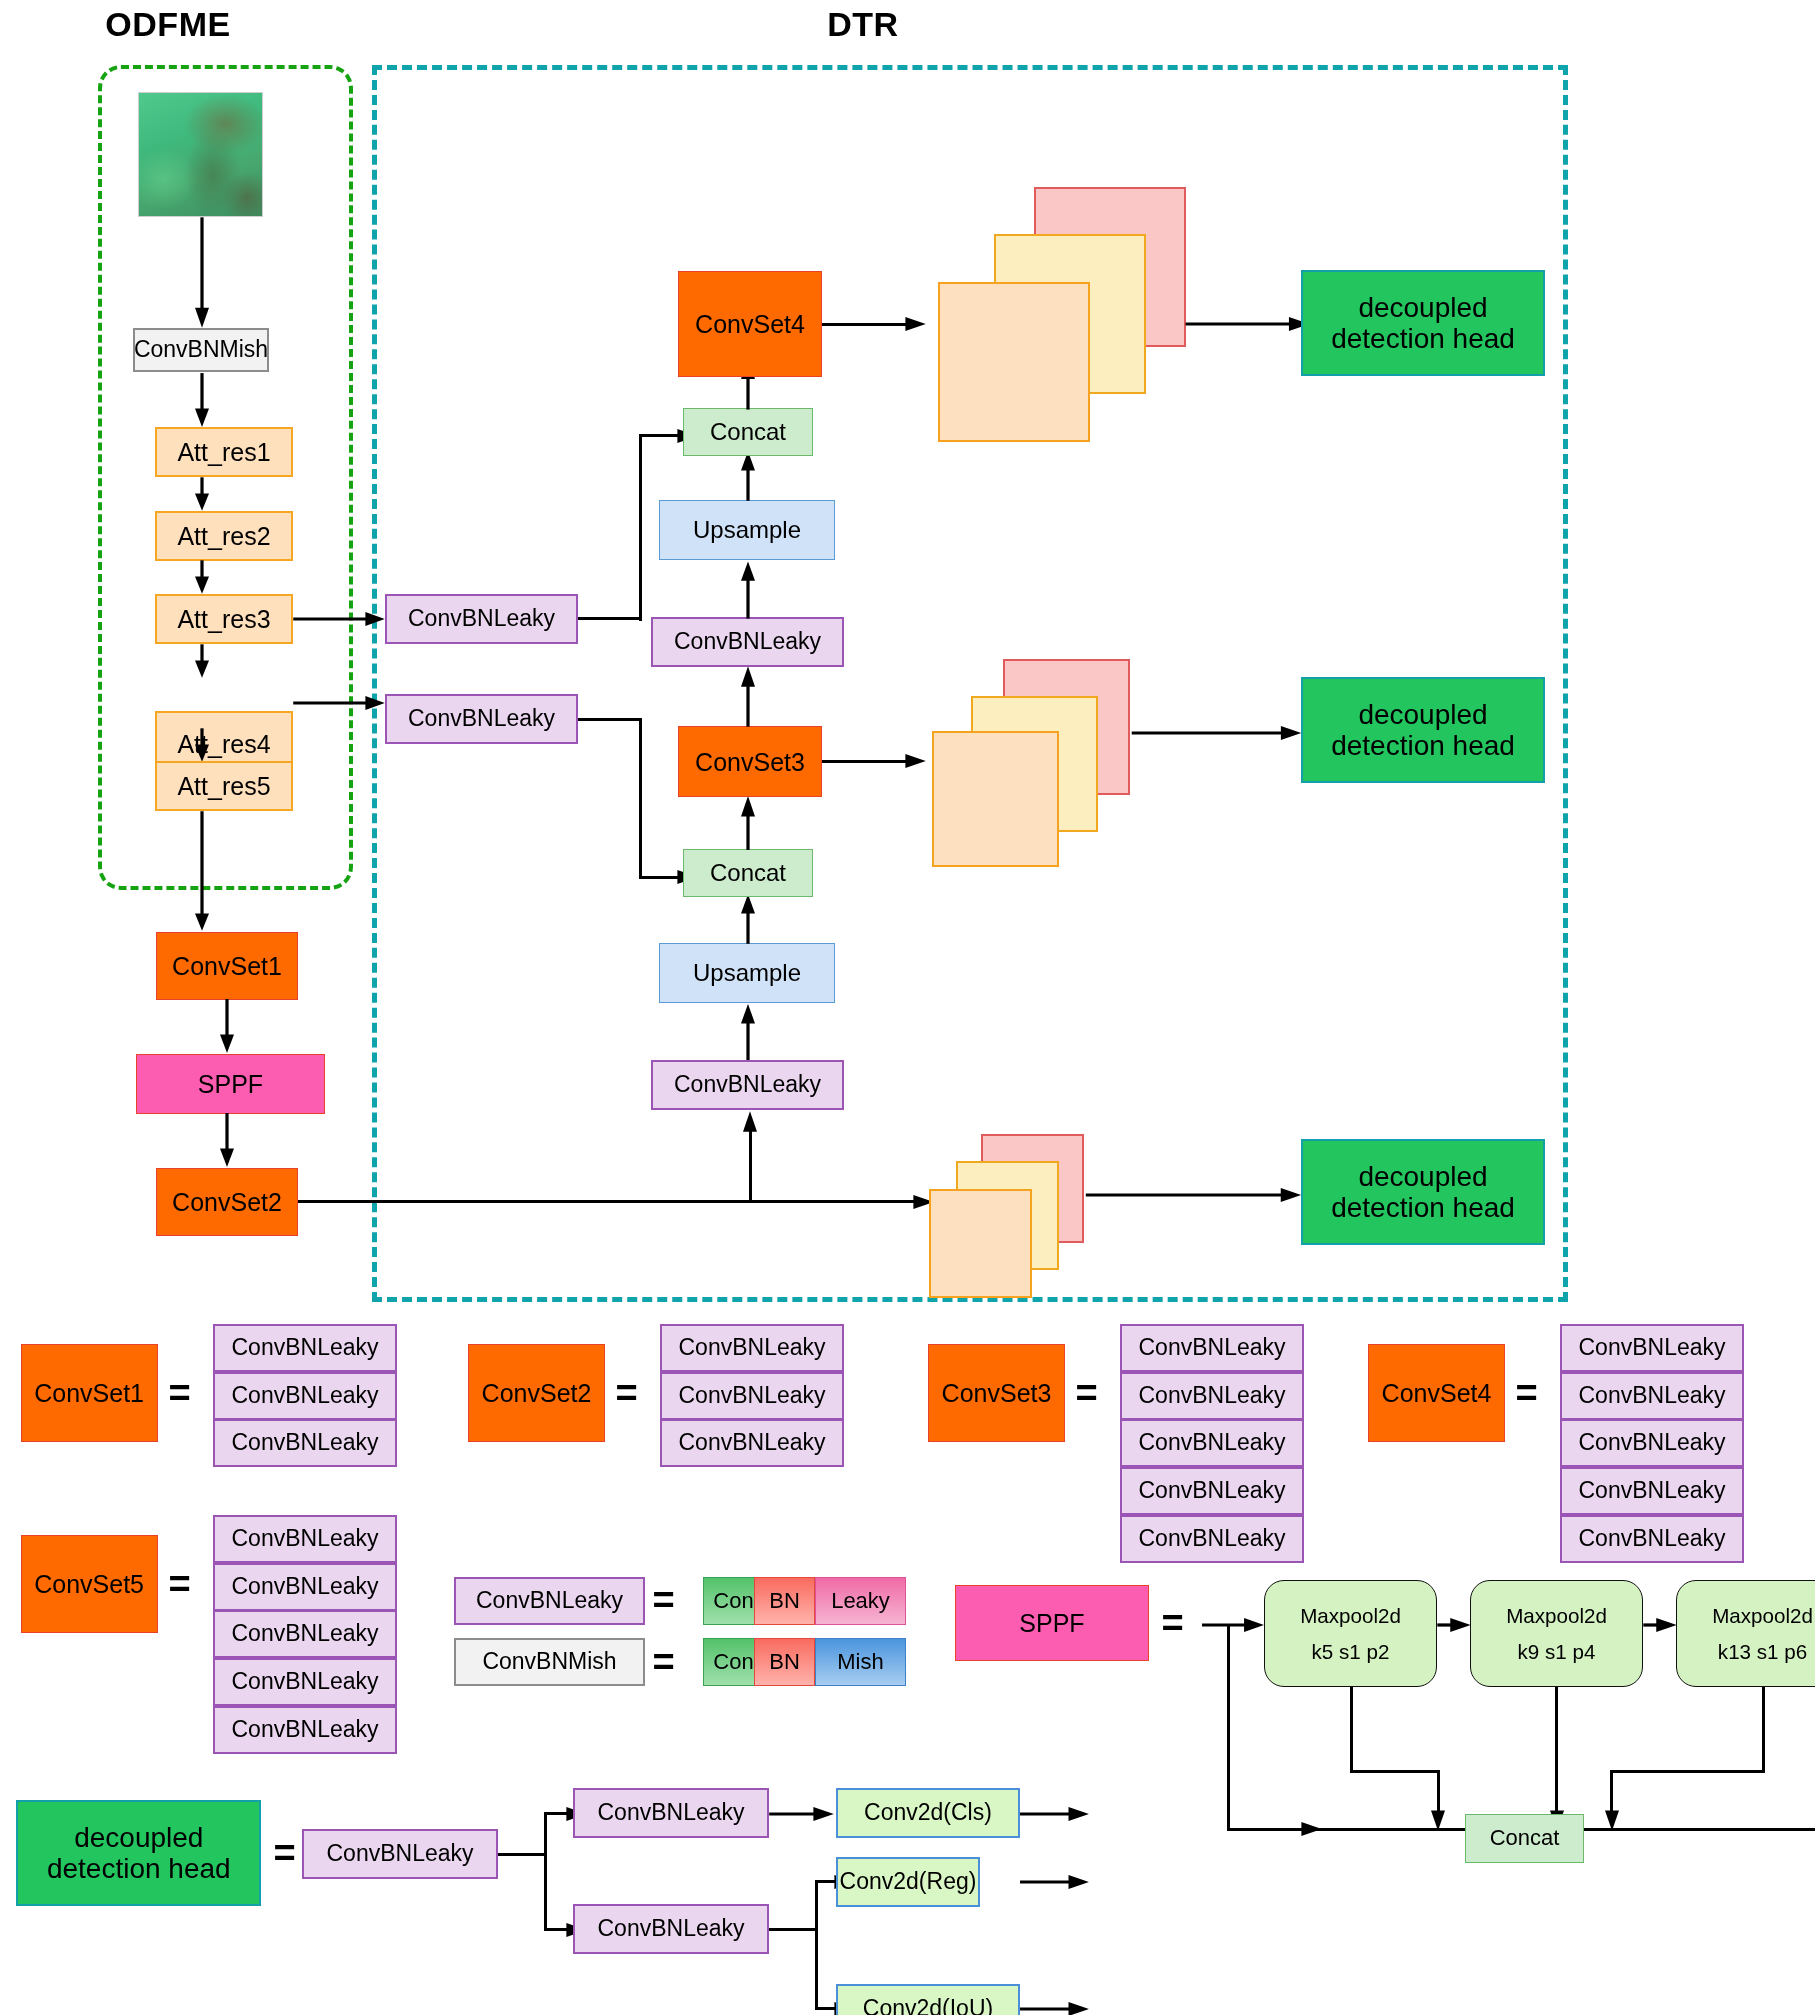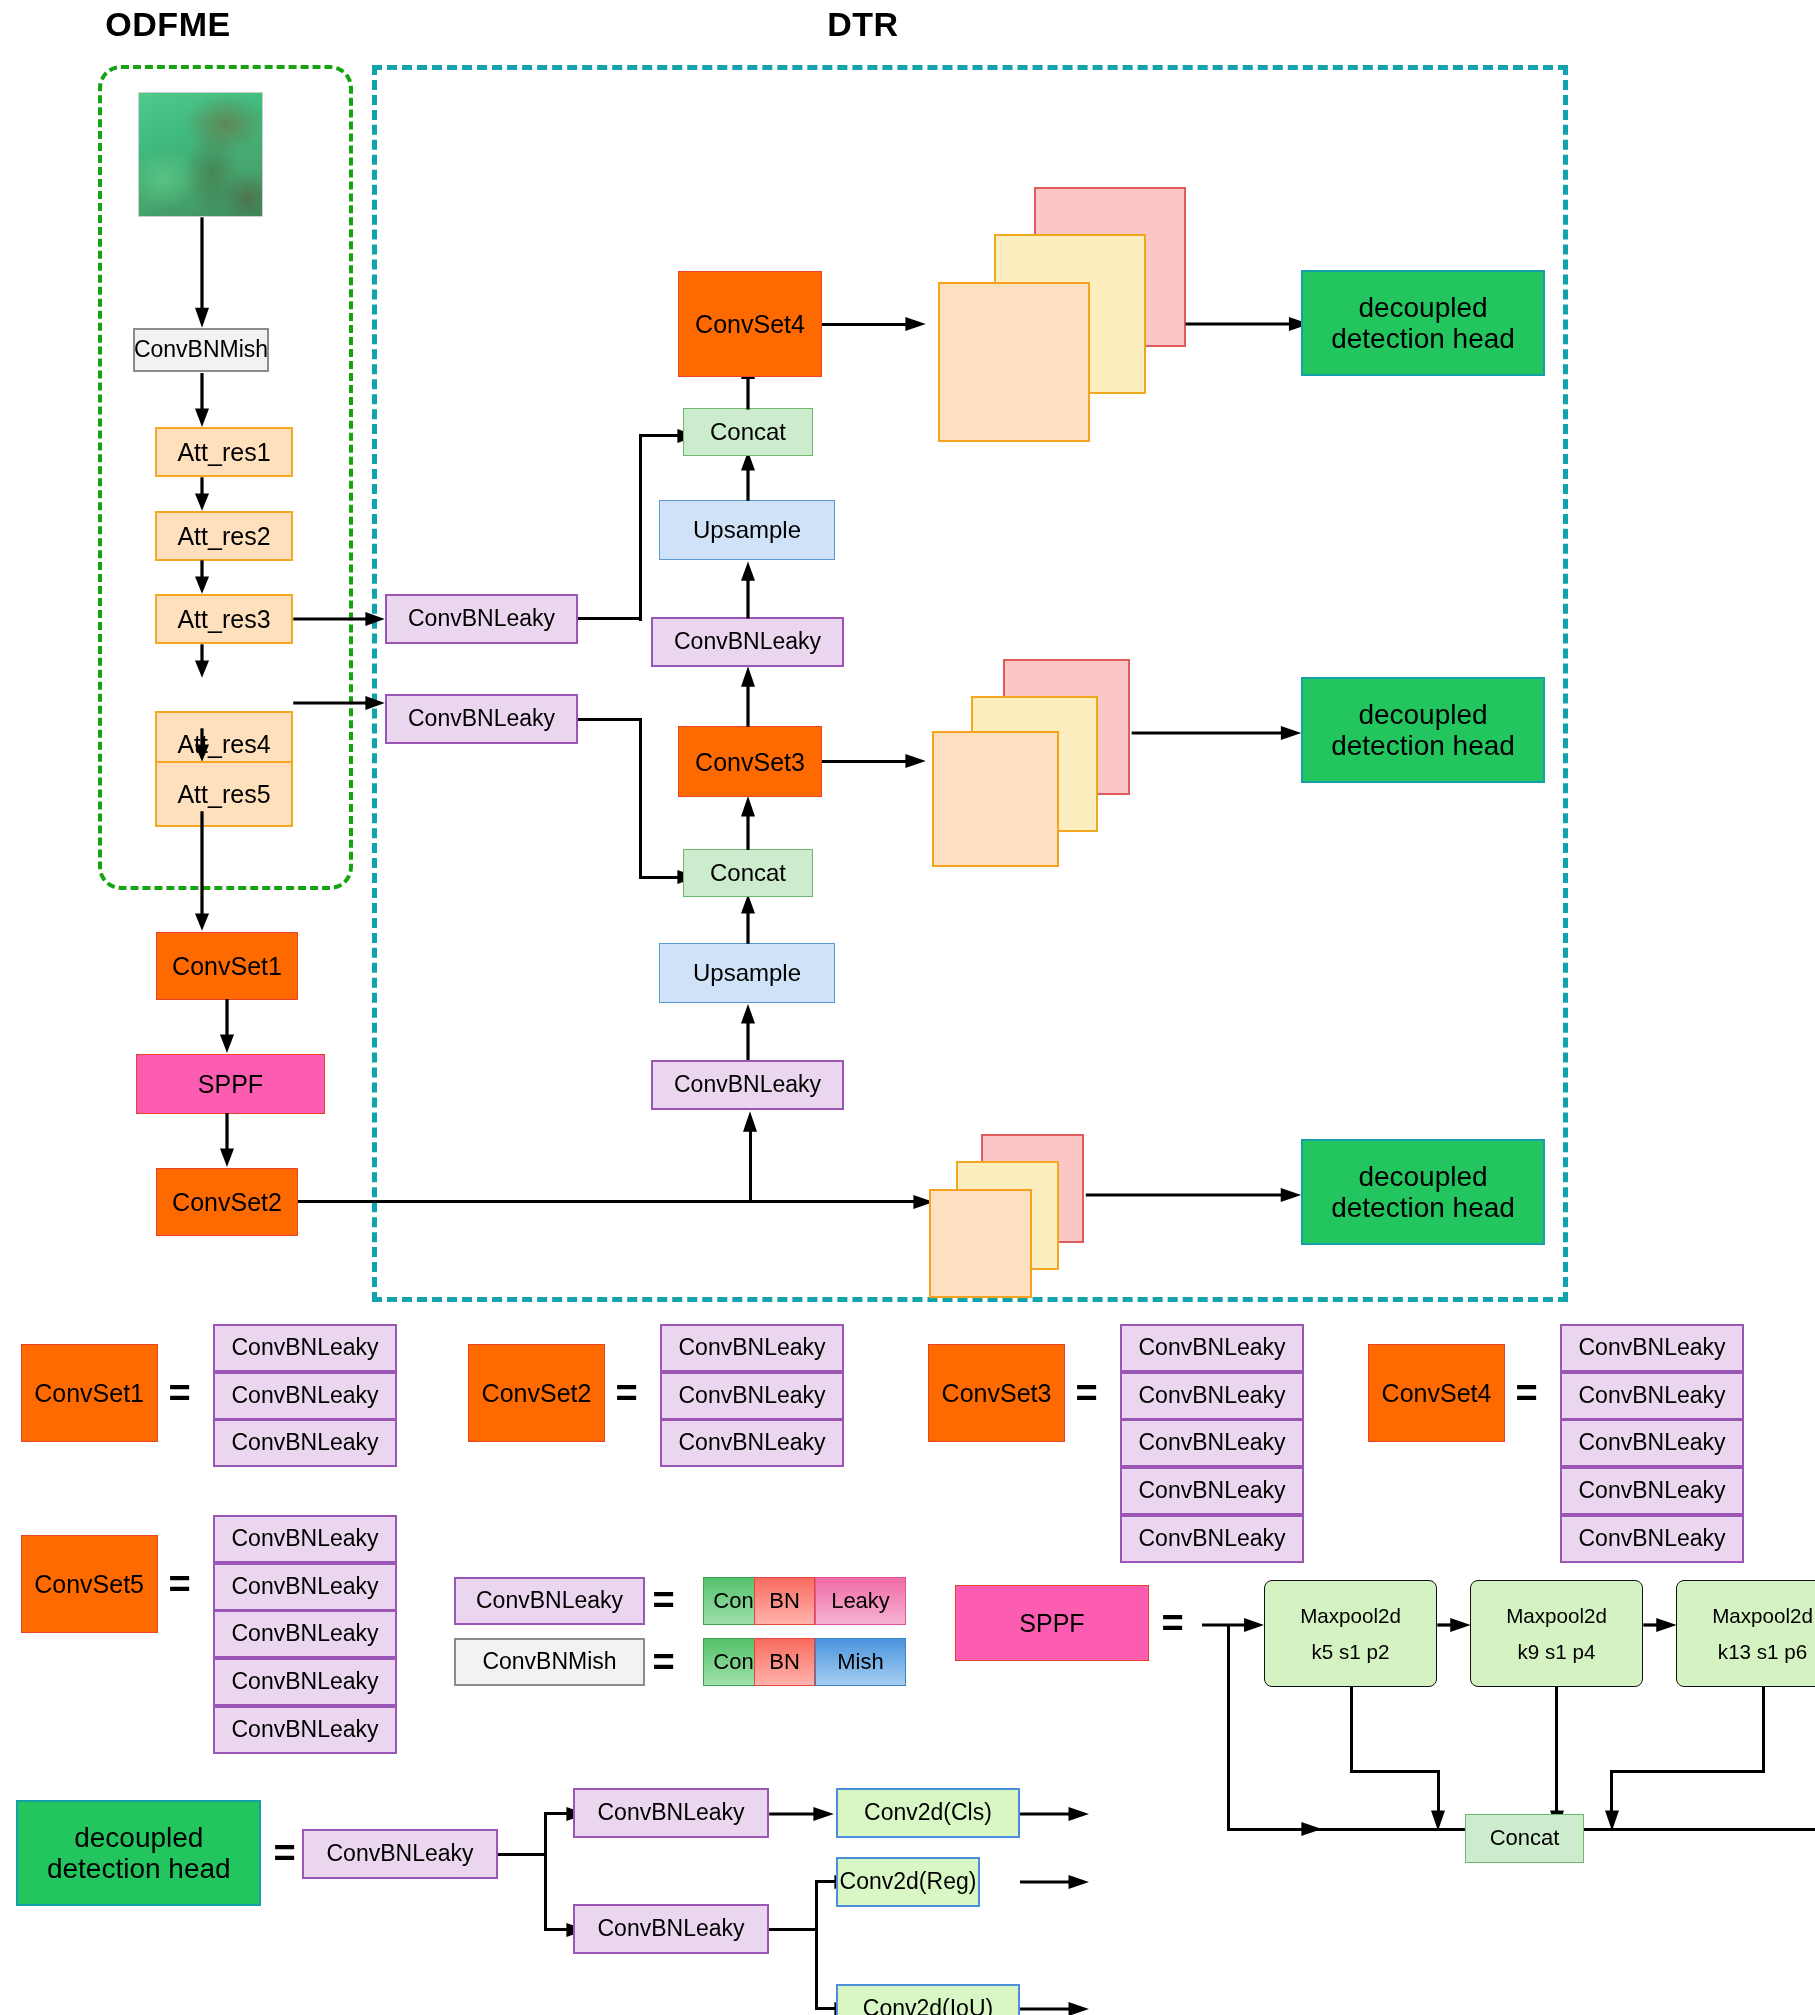--- a/index.html
+++ b/index.html
@@ -23,21 +23,21 @@
   .n-attres{background:#ffe0bd;border:2.2px solid #f5a623;font-size:25px;}
   .n-convbnmish{background:#f2f2f2;border:2.2px solid #8c8c8c;font-size:23px;text-align:center;}
   .n-convset{background:linear-gradient(#ff6a00,#ff6a00);background-color:#ff6a00;
              border:1.6px solid #e8422a;font-size:25px;}
   .n-sppf{background:#fd5db1;border:1.6px solid #e8422a;font-size:25px;}
   .n-cbl{background:#ead6ef;border:2.2px solid #9b56b5;font-size:23px;}
   .n-concat{background:#cdeccd;border:1.6px solid #6cb86c;font-size:24px;}
   .n-upsample{background:#cfe2f7;border:1.6px solid #5b9bd5;font-size:24px;}
   .n-head{background:#22c55e;border:2.7px solid #13a0a8;font-size:28px;}
   .n-conv2d{background:#d9f7c4;border:2.2px solid #4a90d9;font-size:23px;}
-  .n-maxpool{background:#d5f2c3;border:1.6px solid #111;border-radius:8px;font-size:20.6px;
+  .n-maxpool{background:#d5f2c3;border:1.6px solid #111;border-radius:20px;font-size:20.6px;
              flex-direction:column;}
   .n-concat2{background:#cdeccd;border:1.6px solid #6cb86c;font-size:22px;}
 
   
   .n-conv{background:linear-gradient(180deg,#54c26a 0%,#9fe0ac 100%);border:1.1px solid #3aa253;font-size:22px;margin-left:20px;}
   .n-bn{background:linear-gradient(180deg,#f96b5f 0%,#ffb3ac 100%);border:1.1px solid #e2483b;font-size:22px;}
   .n-leaky{background:linear-gradient(180deg,#f06ba6 0%,#f6b4d2 100%);border:1.1px solid #e0539a;font-size:22px;}
   .n-mish{background:linear-gradient(180deg,#4a95de 0%,#a7cdf0 100%);border:1.1px solid #3d82c7;font-size:22px;}
 
   
@@ -105,21 +105,21 @@
     <line x1="13" y1="0" x2="13" y2="36" stroke="#000" stroke-width="6"></line>
     <polygon points="13,62 0,30 26,30" fill="#000"></polygon>
   </svg>
 
   <div class="abs node n-attres" style="left:155px;top:678px;width:138px;height:66px;margin-top:33px;">Att_res4</div>
   <svg class="arrow" style="left:195px;top:728px;width:14px;height:34px;" viewBox="0 0 26 62" width="14" height="34">
     <line x1="13" y1="0" x2="13" y2="36" stroke="#000" stroke-width="6"></line>
     <polygon points="13,62 0,30 26,30" fill="#000"></polygon>
   </svg>
 
-  <div class="abs node n-attres" style="left:155px;top:761px;width:138px;height:66px;">Att_res5</div>
+  <div class="abs node n-attres" style="left:155px;top:761px;width:138px;height:50px;">Att_res5</div>
   <svg class="arrow" style="left:195px;top:811px;width:14px;height:120px;" viewBox="0 0 26 222" width="14" height="120">
     <line x1="13" y1="0" x2="13" y2="194" stroke="#000" stroke-width="6"></line>
     <polygon points="13,222 0,190 26,190" fill="#000"></polygon>
   </svg>
 
   <svg class="arrow" style="left:293px;top:612px;width:92px;height:14px;" viewBox="0 0 170 26" width="92" height="14">
     <line x1="0" y1="13" x2="138" y2="13" stroke="#000" stroke-width="6"></line>
     <polygon points="170,13 134,0 134,26" fill="#000"></polygon>
   </svg>
   <svg class="arrow" style="left:293px;top:696px;width:92px;height:14px;" viewBox="0 0 170 26" width="92" height="14">

